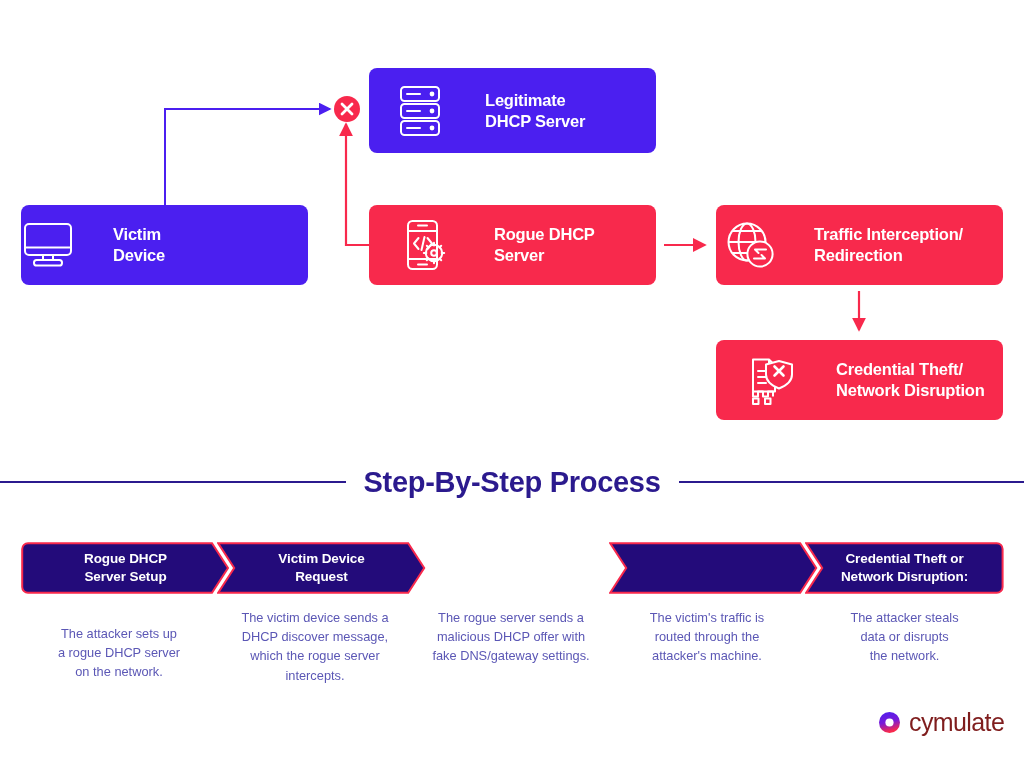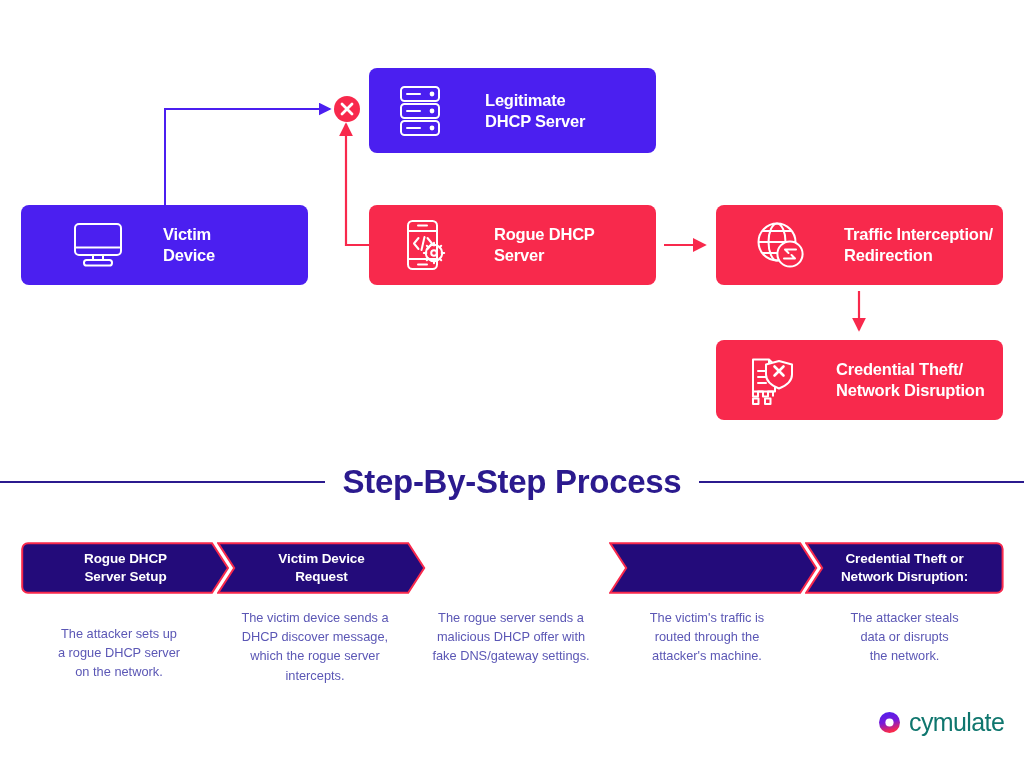--- a/index.html
+++ b/index.html
@@ -43,25 +43,25 @@
     line-height: 1.25;
     letter-spacing: -0.2px;
     white-space: pre-line;
   }
   .node.purple { background: #4b1ff0; }
   .node.red    { background: #f8294c; }
 
   
   #node-legit    { left: 369px; top: 60px;  width: 287px; height: 85px;  padding-left: 28px; }
   #node-legit .node-label { margin-left: 42px; }
-  #node-victim   { left: 21px;  top: 197px; width: 287px; height: 80px;  padding-left: 50px; }
+  #node-victim   { left: 21px;  top: 197px; width: 287px; height: 80px;  }
   #node-victim .node-label { margin-left: 38px; }
   #node-rogue    { left: 369px; top: 197px; width: 287px; height: 80px;  padding-left: 33px; }
   #node-rogue .node-label { margin-left: 42px; }
-  #node-traffic  { left: 716px; top: 197px; width: 287px; height: 80px;  padding-left: 38px; }
+  #node-traffic  { left: 716px; top: 197px; width: 287px; height: 80px;  padding-left: 8px; }
   #node-traffic .node-label { margin-left: 36px; }
   #node-cred     { left: 716px; top: 332px; width: 287px; height: 80px;  padding-left: 30px; }
   #node-cred .node-label { margin-left: 36px; }
 
   
   .conn-svg {
     position: absolute;
     left: 0; top: 0;
     width: 1024px; height: 768px;
     pointer-events: none;
@@ -75,21 +75,21 @@
     display: flex;
     align-items: center;
   }
   .rule {
     height: 2px;
     background: #2b1a8e;
     flex: 1 1 auto;
   }
   #section-heading {
     color: #2b1a8e;
-    font-size: 33px;
+    font-size: 29px;
     font-weight: bold;
     letter-spacing: -0.3px;
     padding: 0 18px;
     white-space: nowrap;
   }
 
   
   #steps-row {
     position: absolute;
     left: 21px; top: 534px;
@@ -138,21 +138,21 @@
 
   
   #logo {
     position: absolute;
     left: 877px; top: 700px;
     display: flex;
     align-items: center;
     gap: 7px;
   }
   #logo-text {
-    color: #0f766e;
+    color: #7f1d1d;
     font-size: 25px;
     font-weight: 500;
     letter-spacing: -0.6px;
   }
 </style>
 </head>
 <body>
 
 <div class="stage">
 

